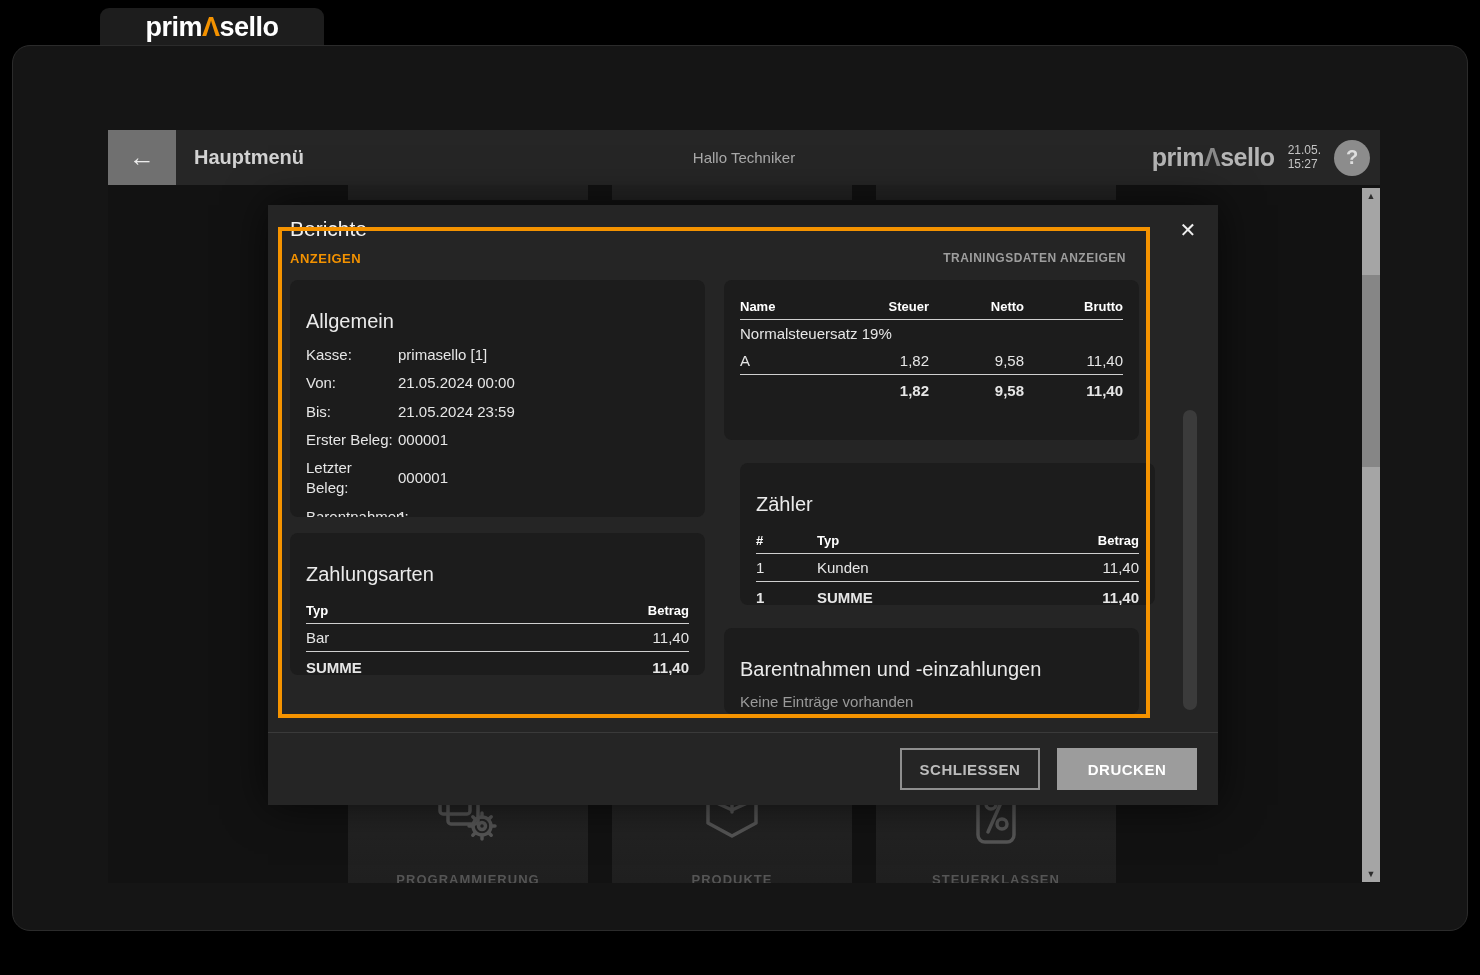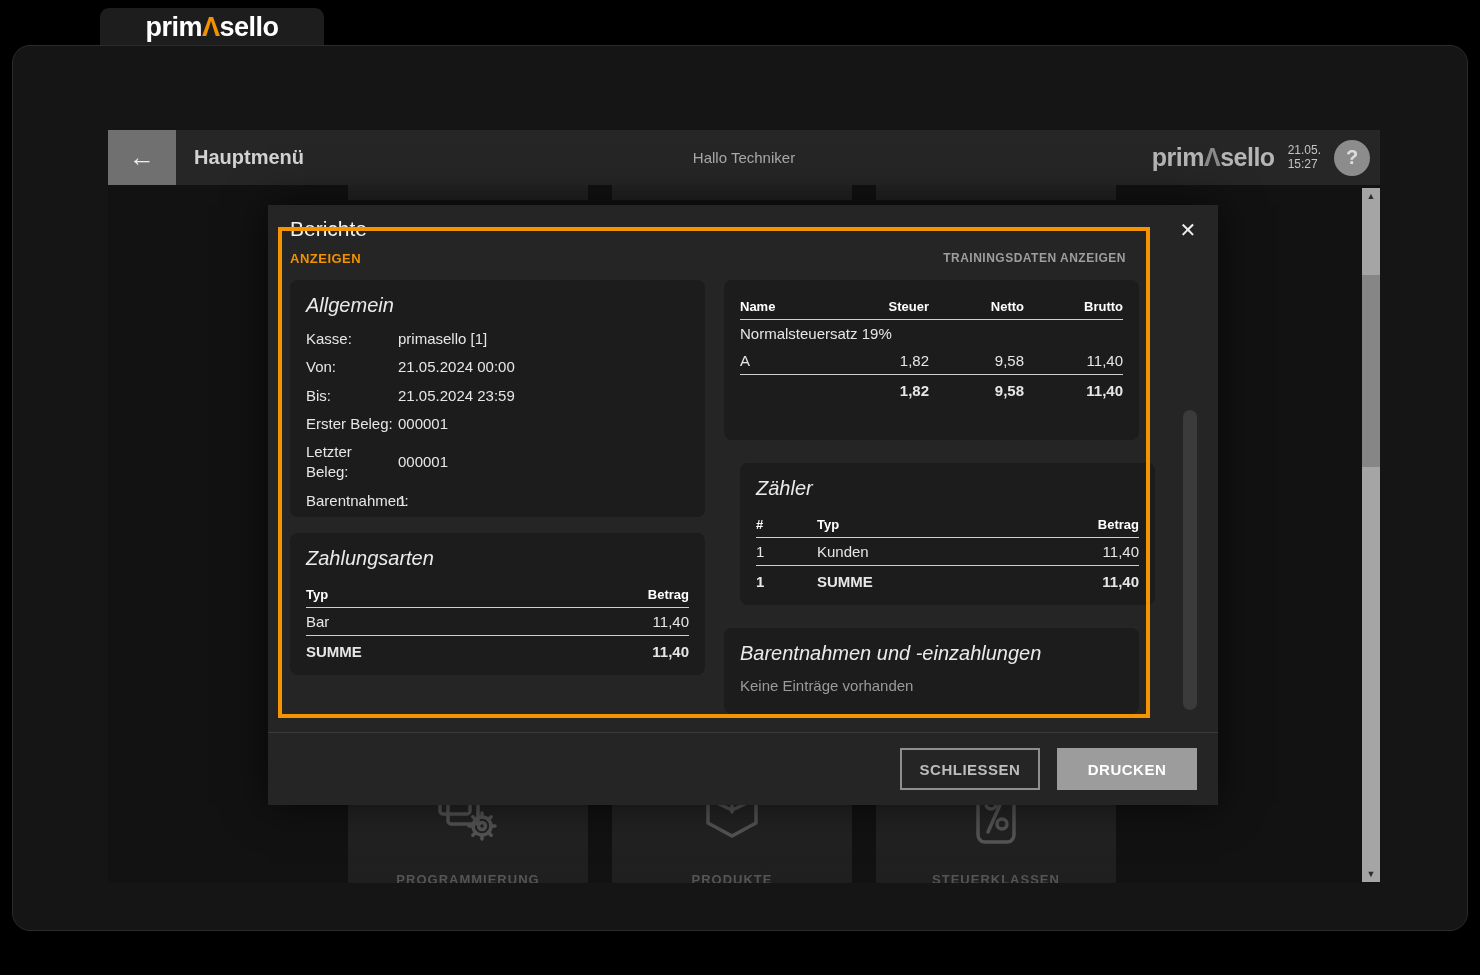--- a/index.html
+++ b/index.html
@@ -51,21 +51,21 @@
   .modal-title{position:absolute;left:22px;top:12px;font-size:21px;color:#f2f2f2;font-weight:500;}
   .modal-close{position:absolute;left:908px;top:13px;width:24px;height:24px;color:#efefef;font-size:20px;
     text-align:center;line-height:24px;cursor:pointer;}
   .subhead{position:absolute;left:0;top:46px;width:100%;height:17px;overflow:hidden;}
   .tab-label{position:absolute;left:22px;top:0;color:#F39200;font-size:13px;font-weight:bold;letter-spacing:.5px;}
   .training{position:absolute;right:92px;top:0;display:flex;align-items:center;gap:14px;flex-direction:column;}
   .training .tlbl{color:#9e9e9e;font-size:12px;font-weight:bold;letter-spacing:.5px;}
   .checkbox{width:18px;height:18px;border:2px solid #c8c8c8;background:transparent;cursor:pointer;}
 
   .card{position:absolute;background:#1c1c1c;border-radius:8px;padding:14px 16px;width:415px;overflow:hidden;}
-  .card h3{margin:0 0 12px 0;font-size:20px;font-weight:400;color:#eaeaea;font-style:italic;}
+  .card h3{margin:16px 0 12px 0;font-size:20px;font-weight:400;color:#eaeaea;}
   .kv{display:flex;align-items:center;margin-bottom:8px;font-size:15px;color:#e6e6e6;}
   .kv .k{width:92px;flex:0 0 auto;white-space:pre-line;line-height:1.35;}
   .kv .v{line-height:1.35;}
 
   .trow{display:flex;align-items:baseline;font-size:15px;color:#e6e6e6;padding:5px 0;gap:39px;}
   .trow.head{font-size:13px;font-weight:bold;color:#fff;border-bottom:1px solid #cfcfcf;}
   .trow.lined{border-bottom:1px solid #cfcfcf;}
   .trow.total{font-weight:bold;padding-top:7px;}
   .c-flex{flex:1;}
   .c-num{width:22px;flex:0 0 auto;}

